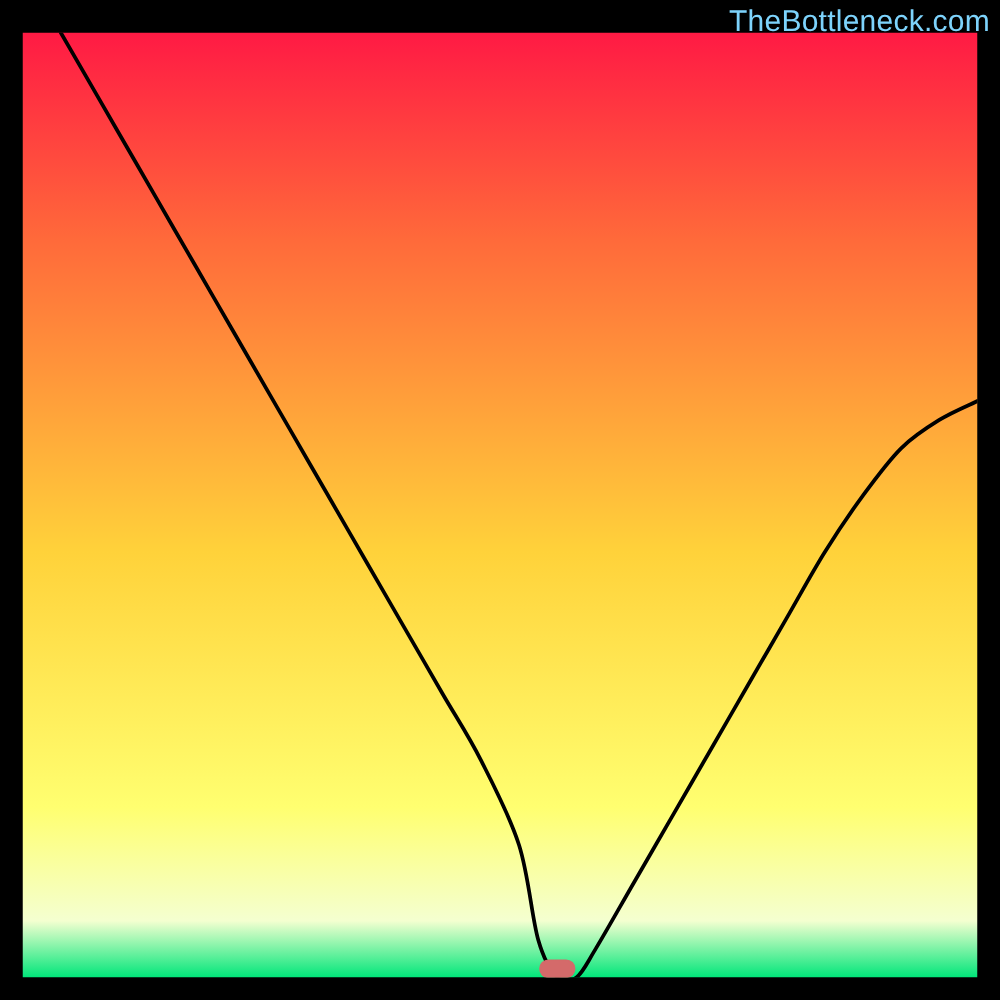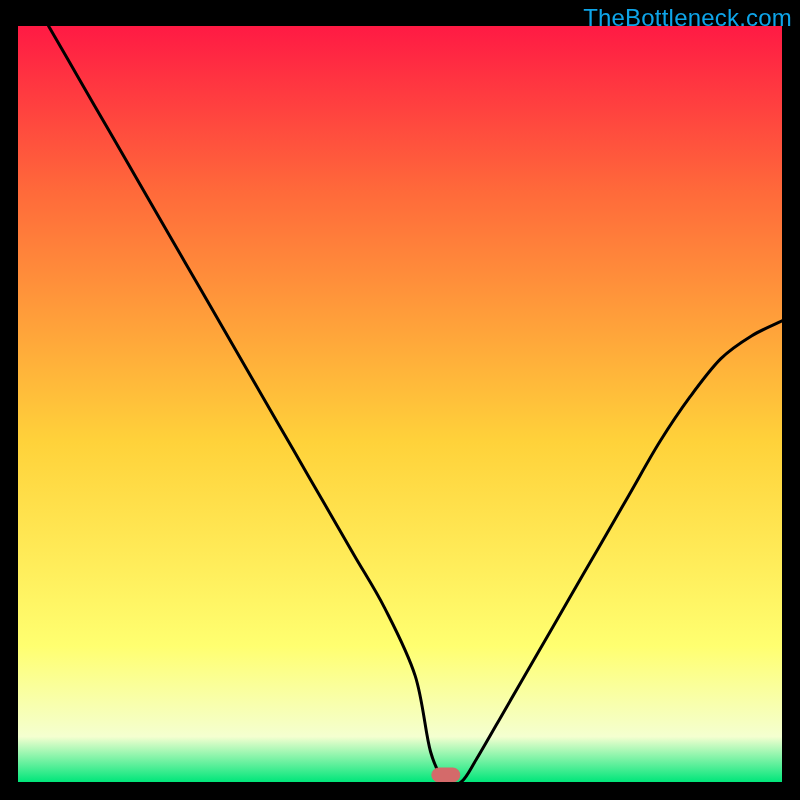--- a/index.html
+++ b/index.html
@@ -8,21 +8,21 @@
     height: 800px;
     background: #000;
     position: relative;
     font-family: Arial, Helvetica, sans-serif;
     overflow: hidden;
   }
   .attribution {
     position: absolute;
     top: 4px;
     right: 8px;
-    color: #0ea5e9;
+    color: #7dd3fc;
     font-size: 24px;
     font-weight: 400;
     letter-spacing: 0.2px;
     z-index: 5;
   }
   .plot {
     position: absolute;
     left: 18px;
     top: 26px;
     width: 764px;

